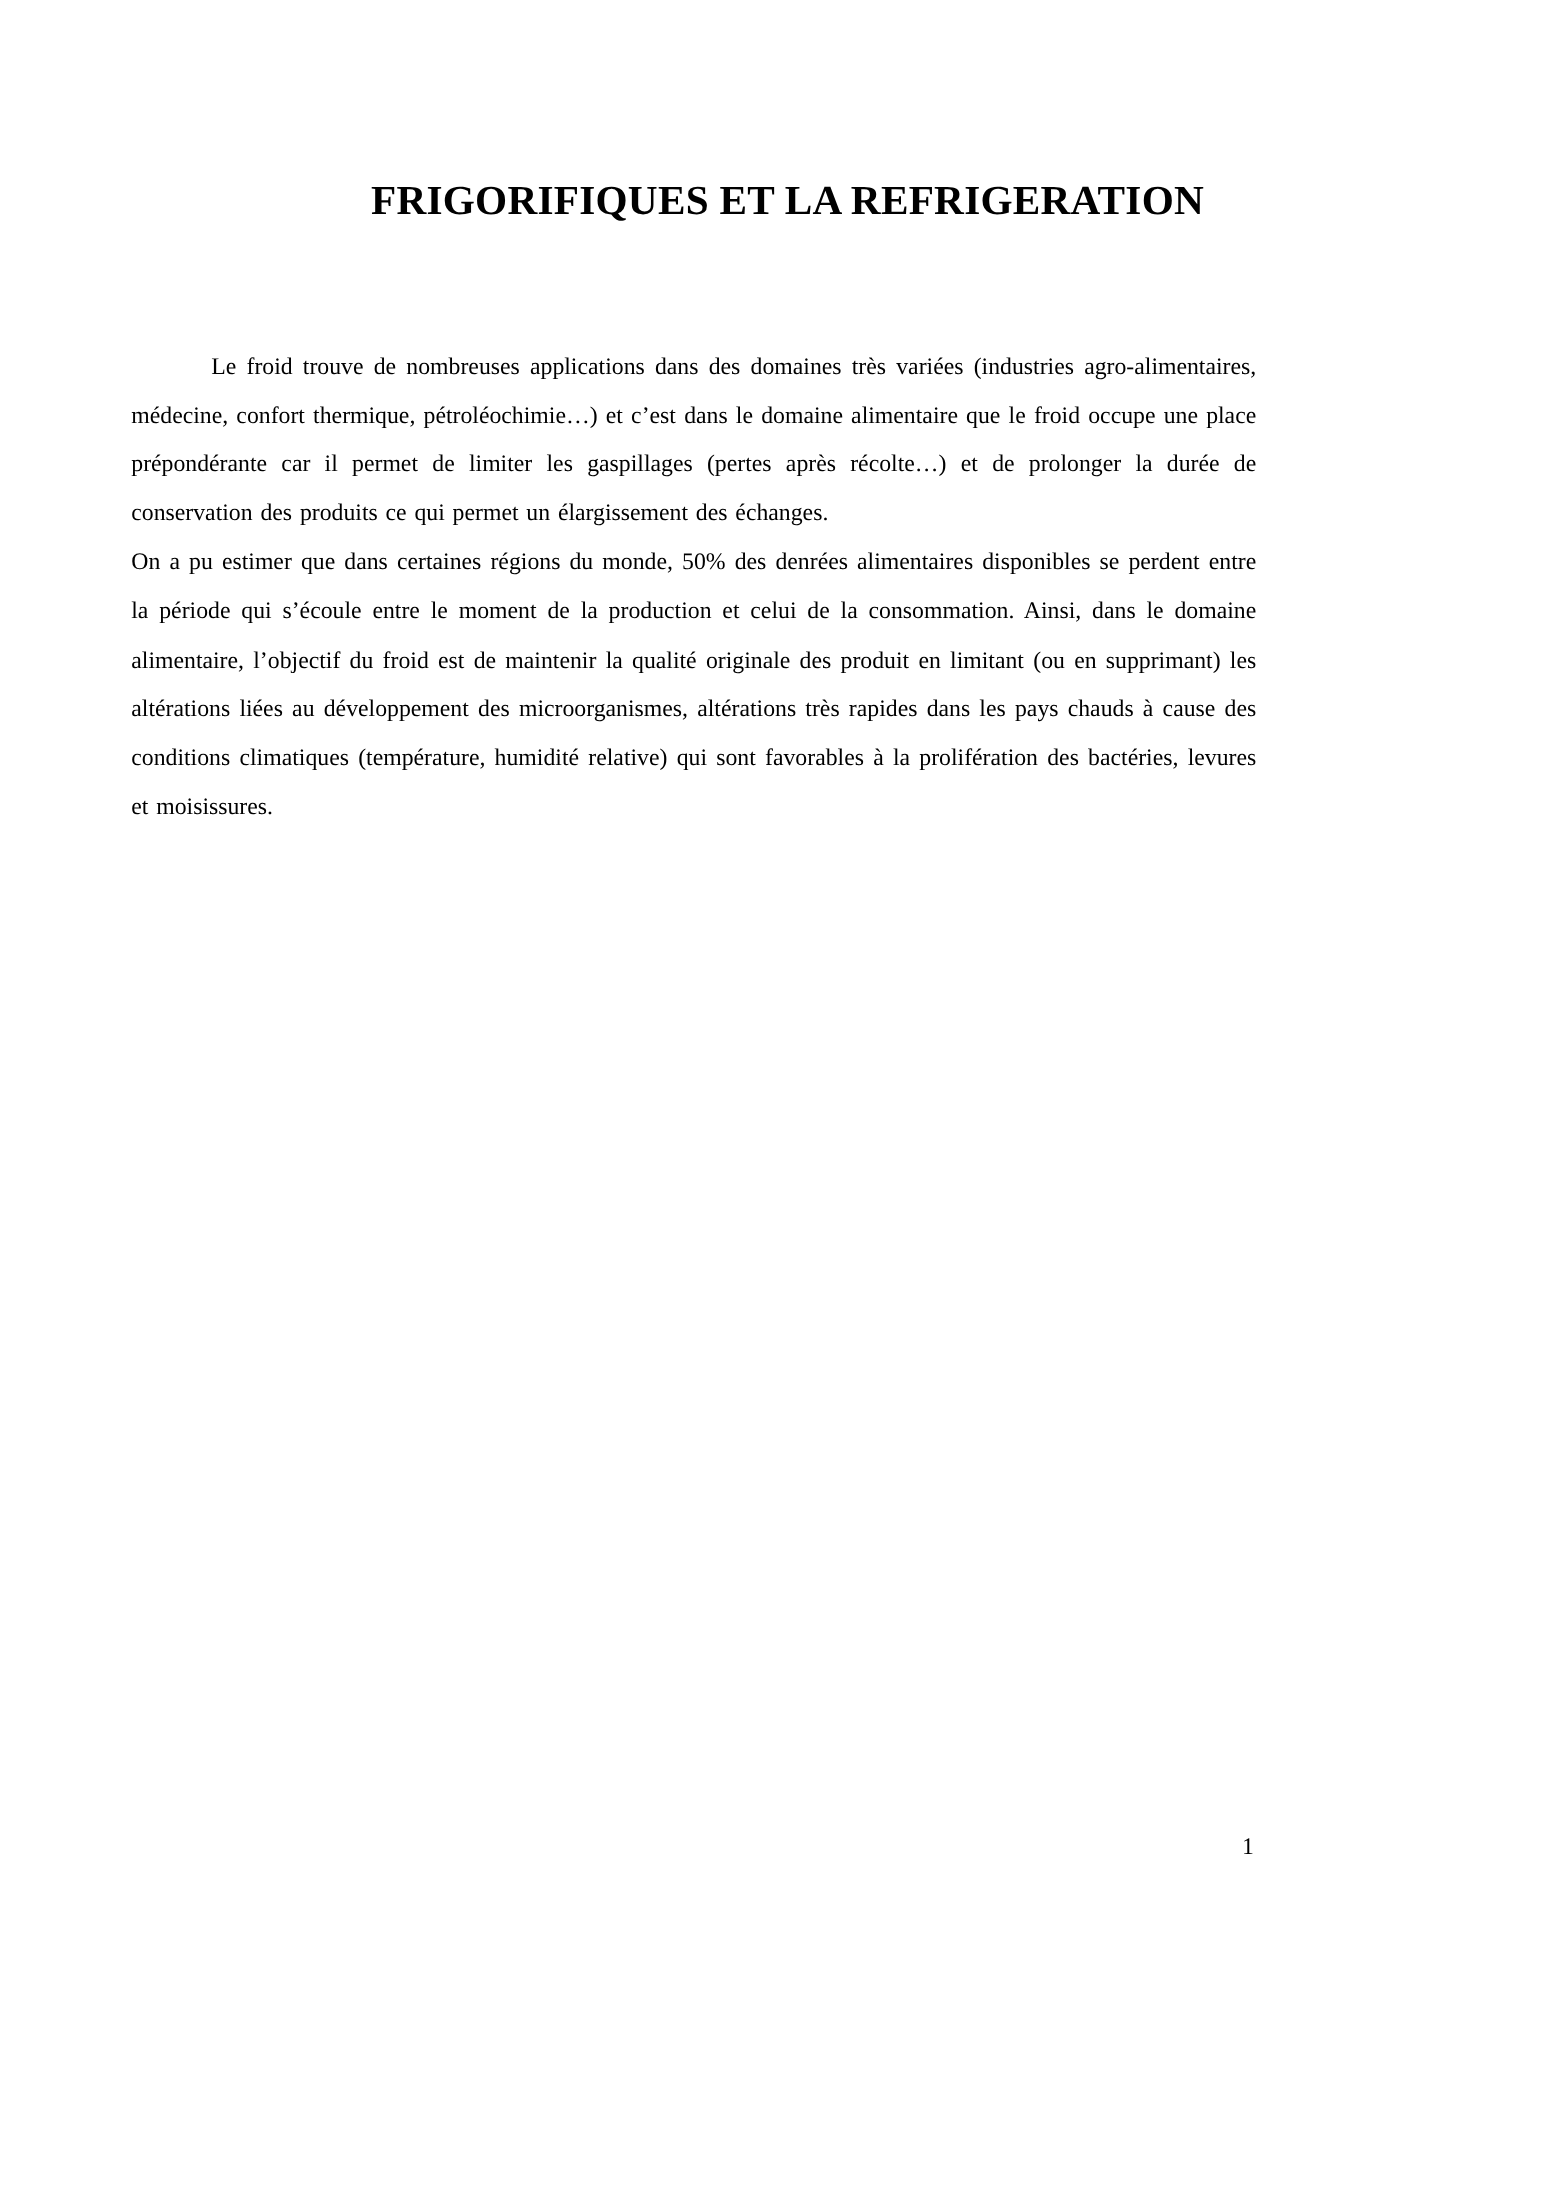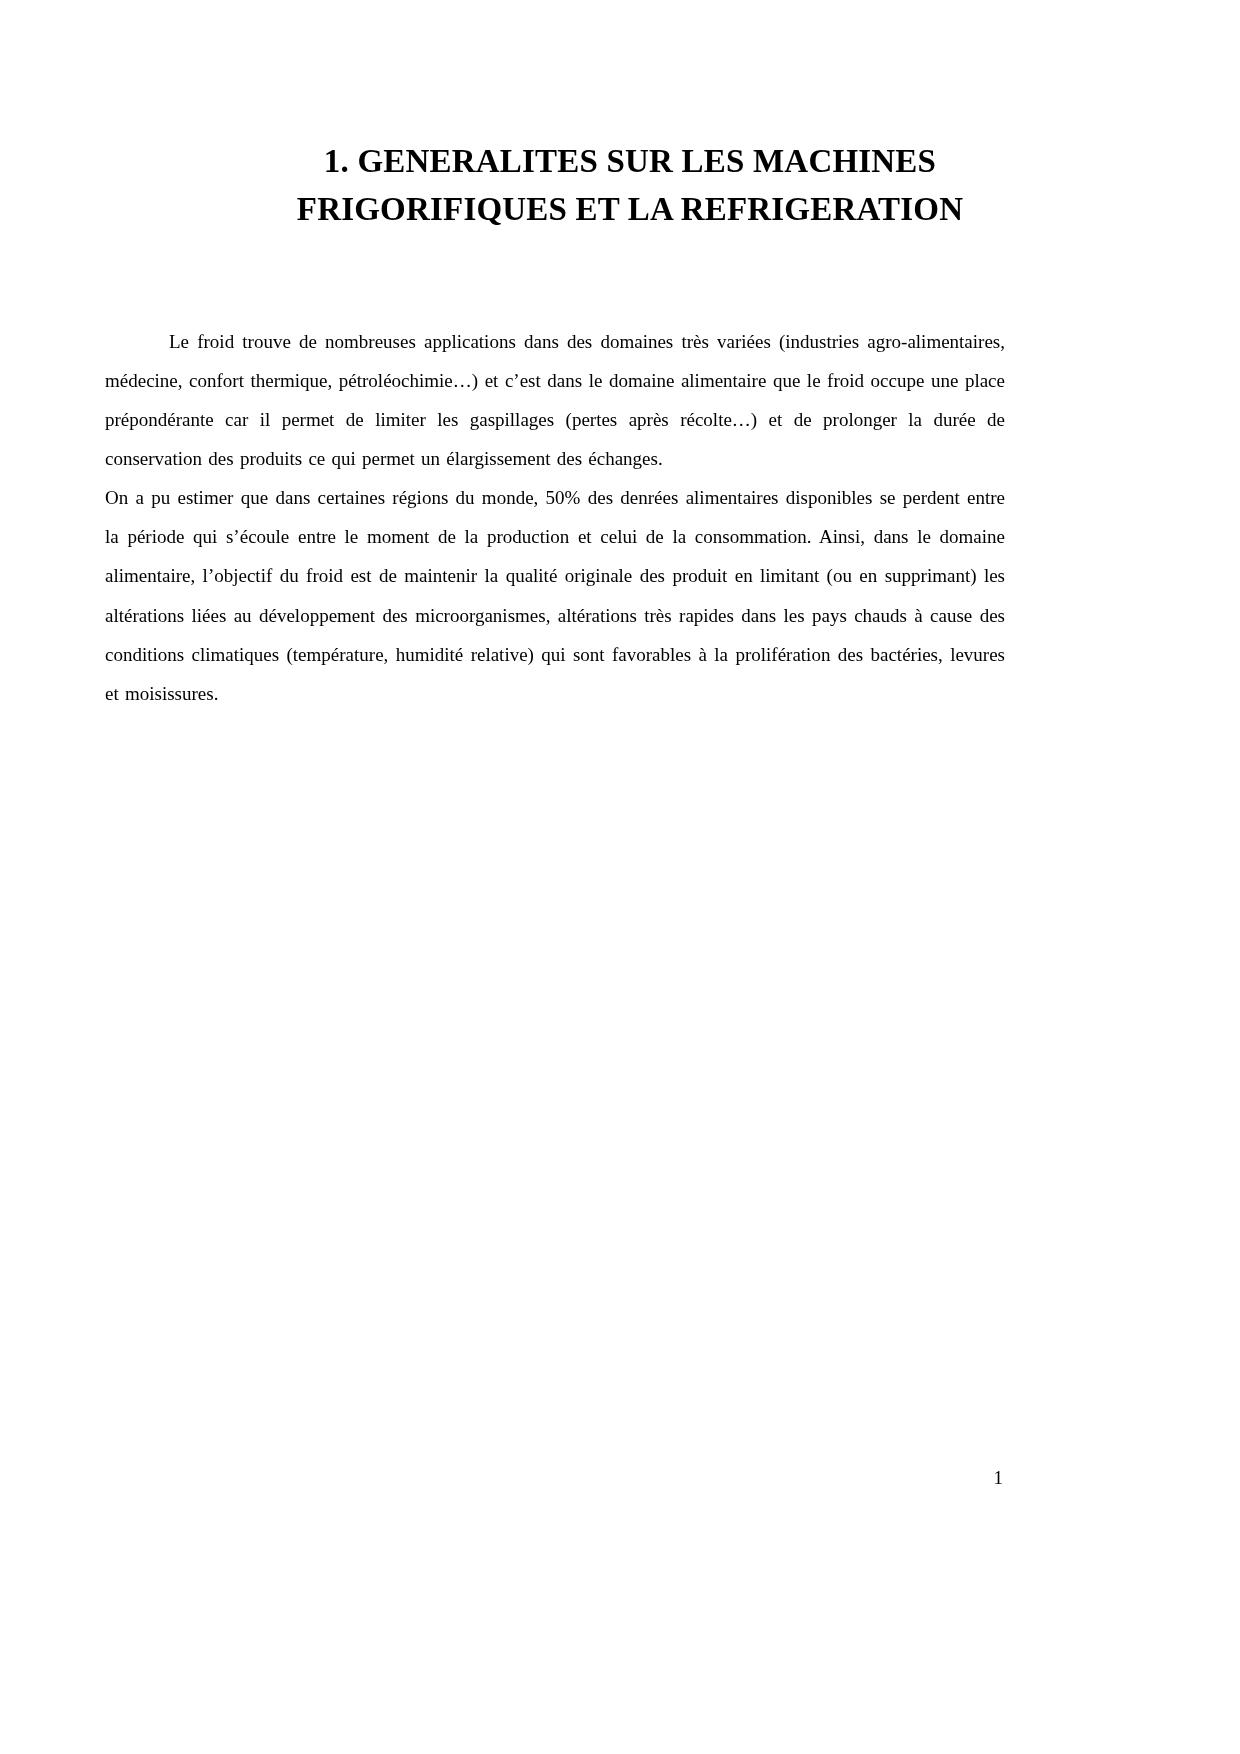--- a/index.html
+++ b/index.html
@@ -51,21 +51,20 @@
     font-size: 19px;
     line-height: 1;
   }
 </style>
 </head>
 <body>
 
 <div class="page">
 
   <h1 class="doc-title">
-    <span class="title-line">1. GENERALITES SUR LES MACHINES</span>
     <span class="title-line">FRIGORIFIQUES ET LA REFRIGERATION</span>
   </h1>
 
   <div class="doc-body">
     <p class="indent-first">Le froid trouve de nombreuses applications dans des domaines très variées (industries agro-alimentaires, médecine, confort thermique, pétroléochimie…) et c’est dans le domaine alimentaire que le froid occupe une place prépondérante car il permet de limiter les gaspillages (pertes après récolte…) et de prolonger la durée de conservation des produits ce qui permet un élargissement des échanges.</p>
     <p>On a pu estimer que dans certaines régions du monde, 50% des denrées alimentaires disponibles se perdent entre la période qui s’écoule entre le moment de la production et celui de la consommation. Ainsi, dans le domaine alimentaire, l’objectif du froid est de maintenir la qualité originale des produit en limitant (ou en supprimant) les altérations liées au développement des microorganismes, altérations très rapides dans les pays chauds à cause des conditions climatiques (température, humidité relative) qui sont favorables à la prolifération des bactéries, levures et moisissures.</p>
   </div>
 
   <div class="page-number">1</div>
 

